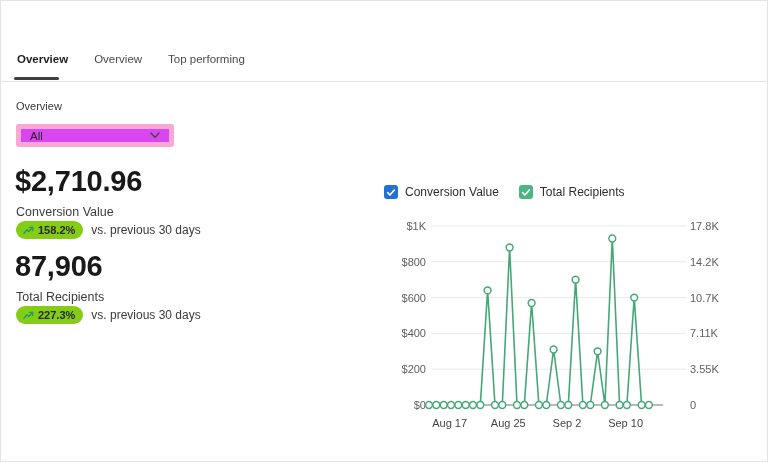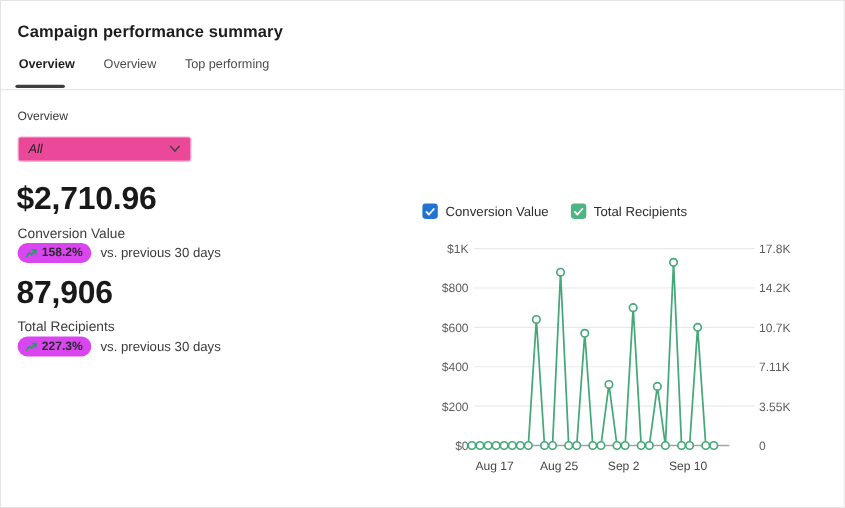--- a/index.html
+++ b/index.html
@@ -12,51 +12,50 @@
   .title { position:absolute; left:15px; top:20px; font-size:15px; font-weight:700; color:#1c1c1c; letter-spacing:.1px; }
   .tabs { position:absolute; left:16px; top:52px; display:flex; gap:26px; font-size:11.5px; color:#4a4a4a;text-align:center; }
   .tab { cursor:pointer; padding-bottom:6px; }
   .tab.active { color:#1f1f1f; font-weight:700; }
   .tabbar-line { position:absolute; left:0; top:80px; width:768px; height:1px; background:#e3e3e3; }
   .active-underline { position:absolute; left:13px; top:76px; width:45px; height:3px; background:#3f3f3f; border-radius:2px; }
 
   .channel-label { position:absolute; left:15px; top:99px; font-size:11px; color:#383838; }
   .channel-select {
     position:absolute; left:15px; top:123px; width:158px; height:23px;
-    border:1px solid #f9a8d4; border-radius:3px; background:#ec4899;
+    border:5px solid #f9a8d4; border-radius:3px; background:#d946ef;
     display:flex; align-items:center; justify-content:space-between;
-    padding:0 9px; font-size:11.5px; color:#222; cursor:pointer;font-style:italic;
+    padding:0 9px; font-size:11.5px; color:#222; cursor:pointer;
   }
 
   .metric-value { position:absolute; left:14px; font-size:29px; font-weight:600; color:#191919; letter-spacing:-.2px; }
   .metric-label { position:absolute; left:15px; font-size:12.5px; color:#3d3d3d; }
   .metric-delta { position:absolute; left:15px; display:flex; align-items:center; gap:8px; }
   .badge {
-    display:flex; align-items:center; gap:4px; background:#d946ef;
+    display:flex; align-items:center; gap:4px; background:#84cc16;
     border-radius:9px; padding:2px 8px 2px 7px; height:18px;
   }
   .badge-pct { font-size:11px; font-weight:600; color:#28292b; }
   .vs-text { font-size:12px; color:#3a3a3a; }
 
   .legend { position:absolute; left:383px; top:184px; display:flex; gap:20px; align-items:center; }
   .legend-item { display:flex; align-items:center; gap:7px; cursor:pointer; }
   .legend-check {
     width:14px; height:14px; border-radius:3px; display:flex;
     align-items:center; justify-content:center;
   }
   .legend-label { font-size:12px; color:#2e2e2e; }
 
   .chart-wrap { position:absolute; left:388px; top:208px; width:350px; height:248px; }
 </style>
 </head>
 <body>
 
 <div class="page">
 
-  <div class="title">Campaign performance summary</div>
 
   <div class="tabs">
     <div class="tab active">Overview</div>
     <div class="tab">Overview</div>
     <div class="tab">Top performing</div>
   </div>
   <div class="tabbar-line"></div>
   <div class="active-underline"></div>
 
   <div class="channel-label">Overview</div>

